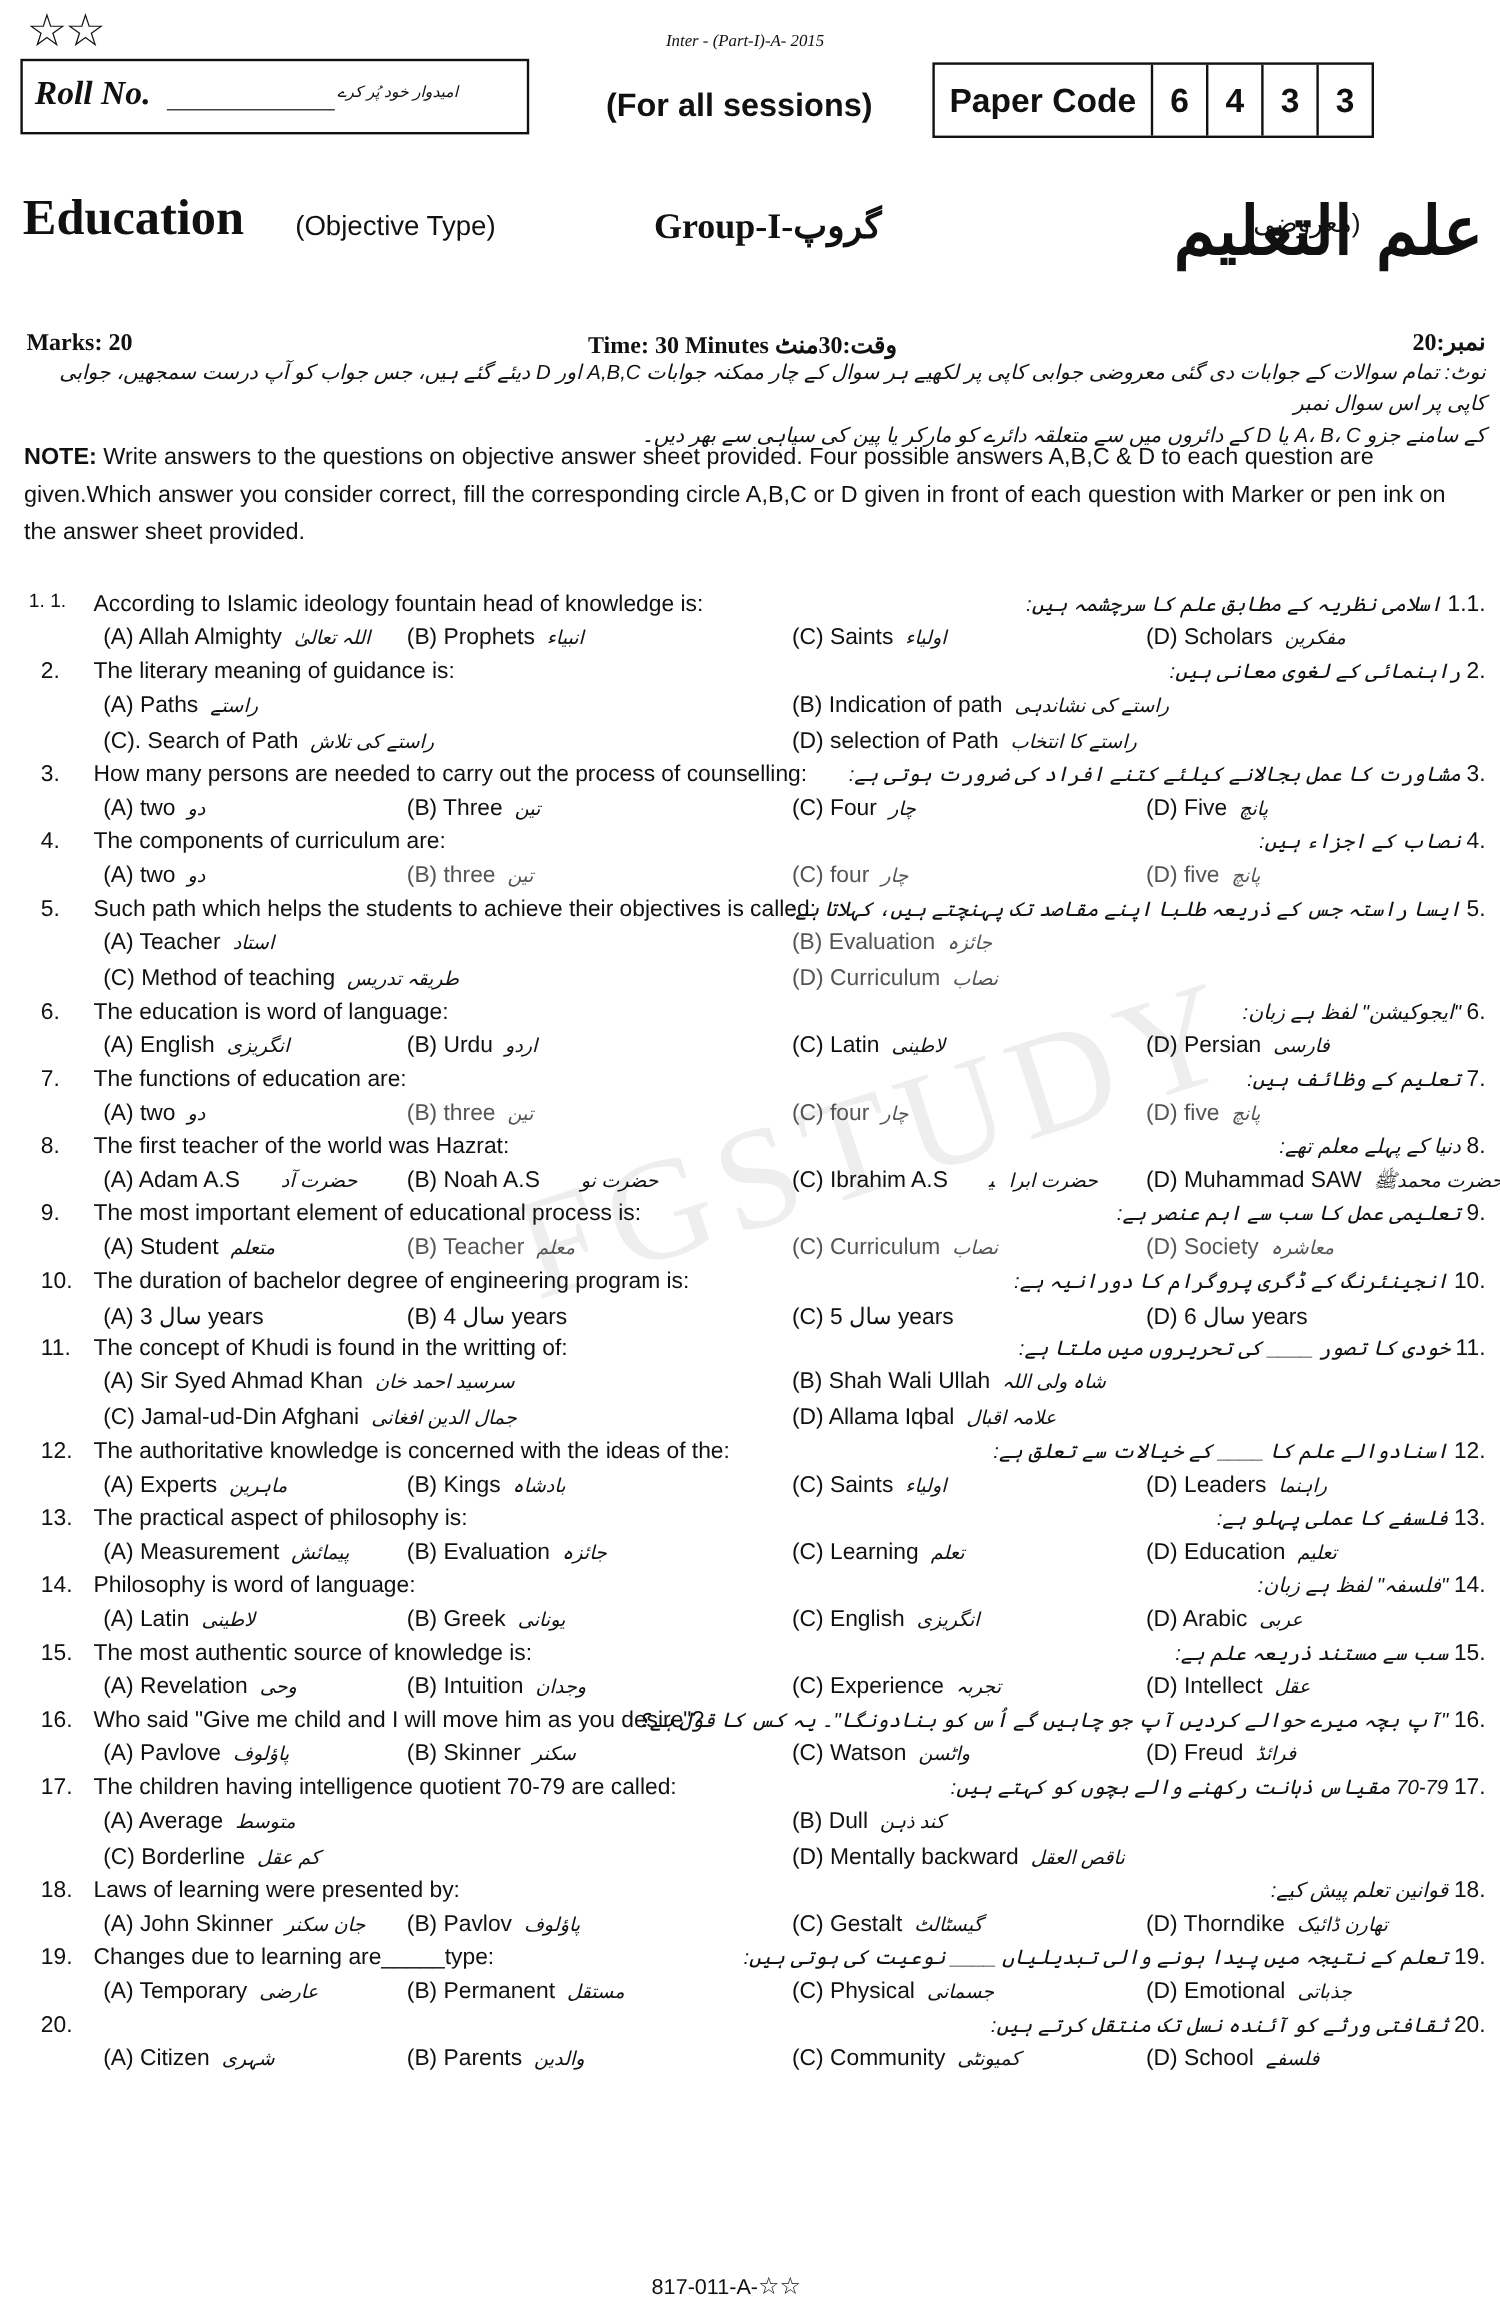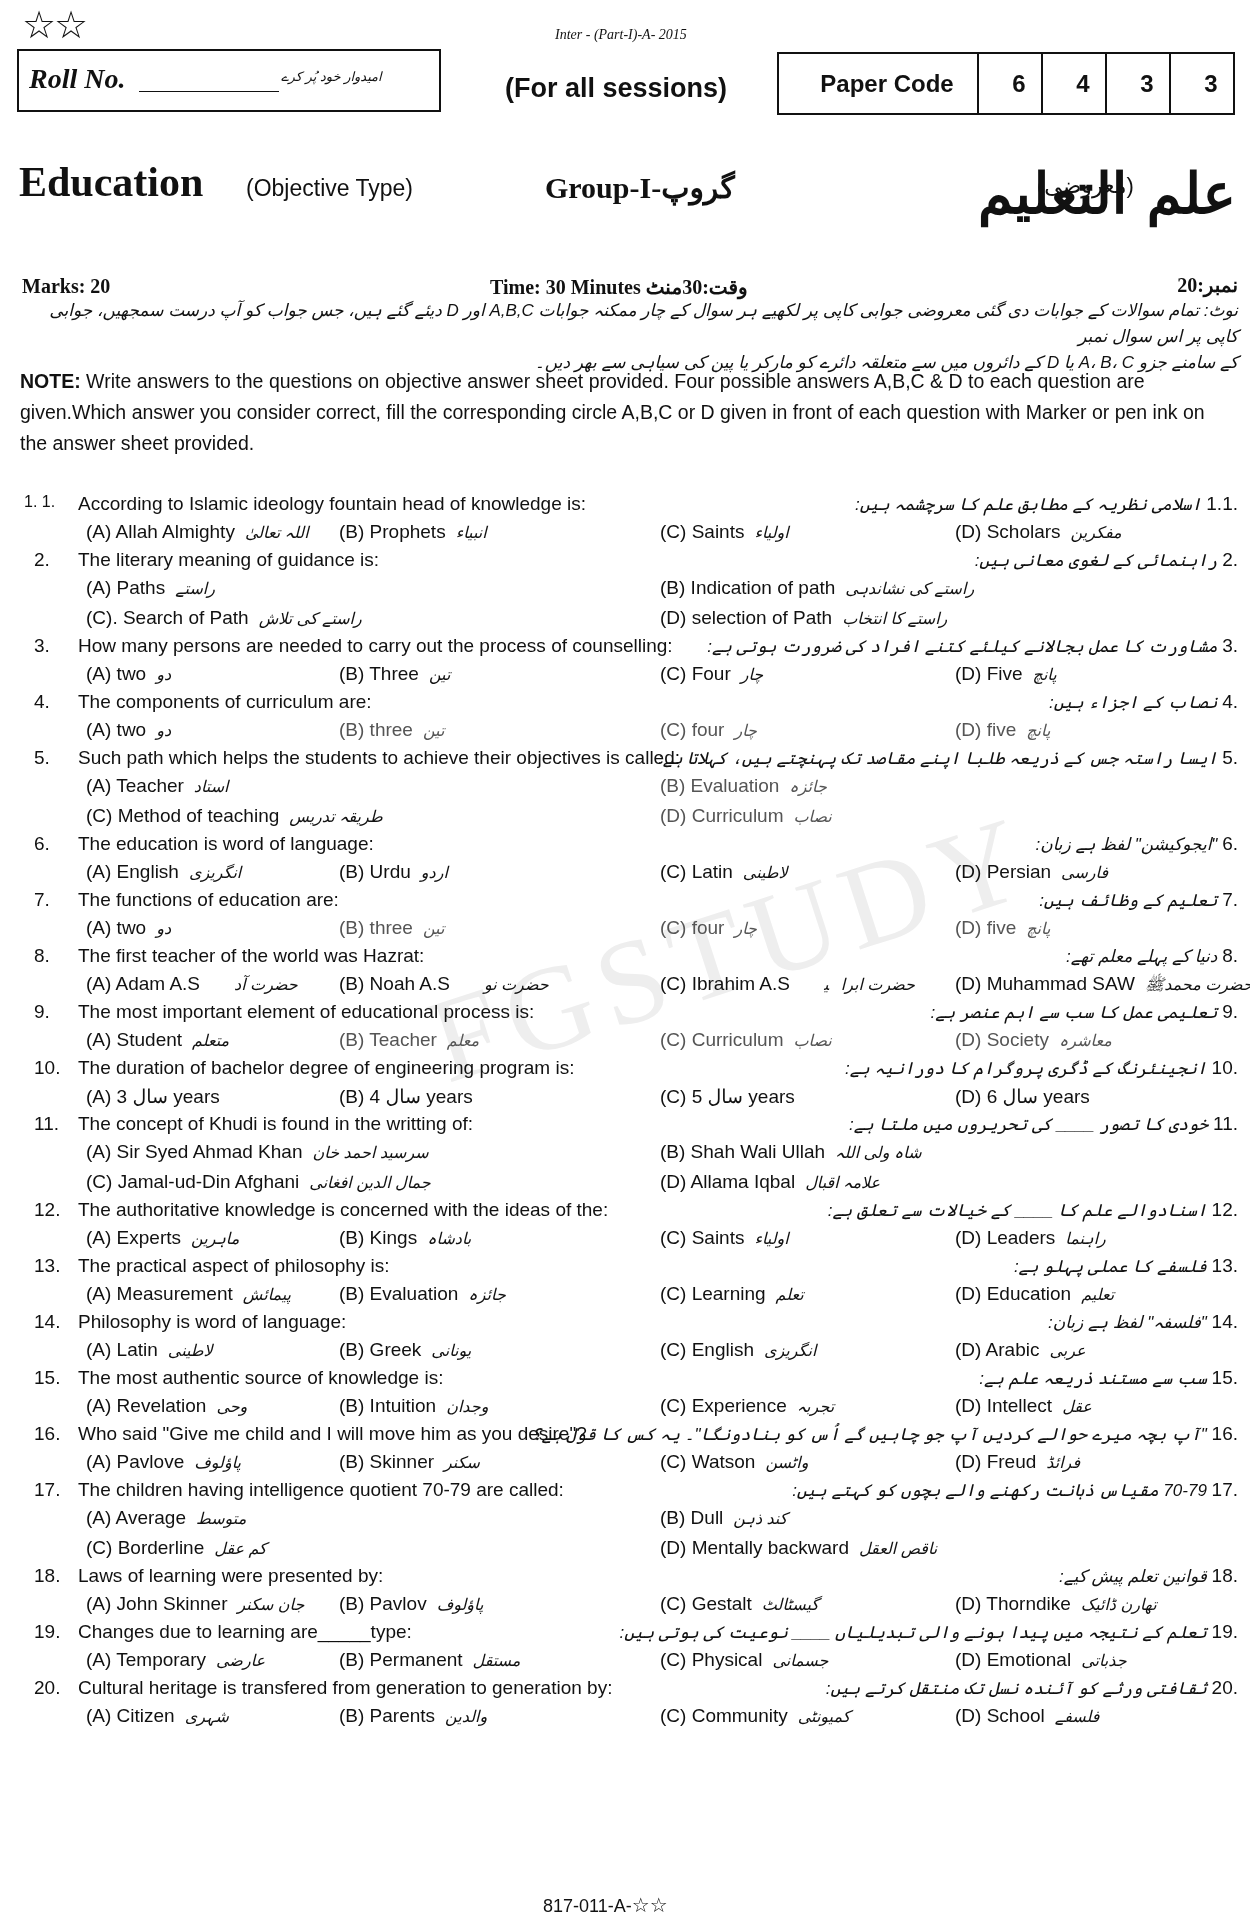--- a/index.html
+++ b/index.html
@@ -9,21 +9,21 @@
   }
   .abs { position: absolute; }
   .stars { left: 22px; top: 6px; font-size: 38px; line-height: 38px; letter-spacing: -2px; font-family: "DejaVu Sans", sans-serif; }
   .inter { left: 555px; top: 27px; font-family: "Liberation Serif", serif; font-style: italic; font-size: 14px; }
   .roll-box { left: 17px; top: 49px; width: 424px; height: 63px; border: 2px solid #111; box-sizing: border-box; }
   .roll-label { position: absolute; left: 10px; top: 12px; font-family: "Liberation Serif", serif; font-style: italic; font-weight: bold; font-size: 28px; }
   .roll-line { position: absolute; left: 120px; top: 40px; width: 140px; border-bottom: 1px solid #111; }
   .roll-urdu { position: absolute; left: 262px; top: 18px; font-size: 13px; direction: rtl; font-style: italic; }
   .sessions { left: 505px; top: 73px; font-weight: bold; font-size: 27px; }
   .code-box { left: 777px; top: 52px; height: 63px; display: flex; border: 2px solid #111; box-sizing: border-box; }
-  .code-box .cell { border-left: 2px solid #111; display: flex; align-items: center; justify-content: center; font-weight: bold; font-size: 24px; width: 44px; padding-left: 18px; }
+  .code-box .cell { border-left: 2px solid #111; display: flex; align-items: center; justify-content: center; font-weight: bold; font-size: 28px; width: 44px; }
   .code-box .cell.label { border-left: none; width: 180px; }
   .title { left: 19px; top: 158px; font-family: "Liberation Serif", serif; font-weight: bold; font-size: 42px; }
   .objtype { left: 246px; top: 175px; font-size: 23px; }
   .group { left: 545px; top: 170px; font-family: "Liberation Serif", serif; font-weight: bold; font-size: 30px; }
   .urdu-title { right: 14px; top: 148px; font-family: "DejaVu Serif", serif; font-weight: bold; font-size: 56px; direction: rtl; margin-top: 12px; }
   .urdu-sub { left: 1020px; top: 173px; font-size: 22px; direction: rtl; margin-left: 17px; }
   .marks { left: 22px; top: 275px; font-family: "Liberation Serif", serif; font-weight: bold; font-size: 20px; }
   .time { left: 490px; top: 275px; font-family: "Liberation Serif", serif; font-weight: bold; font-size: 20px; }
   .marks-ur { right: 12px; top: 273px; font-family: "Liberation Serif", serif; font-weight: bold; font-size: 20px; direction: rtl; }
   .urdu-note { left: 30px; right: 12px; top: 298px; font-size: 17px; direction: rtl; text-align: right; line-height: 26px; font-style: italic; }
@@ -303,21 +303,20 @@
         <span class="urq"><span class="unum">.19</span> <span>تعلم کے نتیجہ میں پیدا ہونے والی تبدیلیاں ____ نوعیت کی ہوتی ہیں:</span></span>
       </div>
       <div class="row">
         <span class="opt c1"><span>(A) Temporary</span><span class="ur">عارضی</span></span>
         <span class="opt c2"><span>(B)  Permanent</span><span class="ur">مستقل</span></span>
         <span class="opt c3"><span>(C)  Physical</span><span class="ur">جسمانی</span></span>
         <span class="opt c4"><span>(D)  Emotional</span><span class="ur">جذباتی</span></span>
       </div>
       <div class="q">
         <span class="num">20.</span>
-        <span class="text">Cultural heritage is transfered from generation to generation by:</span>
         <span class="urq"><span class="unum">.20</span> <span>ثقافتی ورثے کو آئندہ نسل تک منتقل کرتے ہیں:</span></span>
       </div>
       <div class="row">
         <span class="opt c1"><span>(A) Citizen</span><span class="ur">شہری</span></span>
         <span class="opt c2"><span>(B)  Parents</span><span class="ur">والدین</span></span>
         <span class="opt c3"><span>(C)  Community</span><span class="ur">کمیونٹی</span></span>
         <span class="opt c4"><span>(D)  School</span><span class="ur">فلسفے</span></span>
       </div>
     </div>
 

